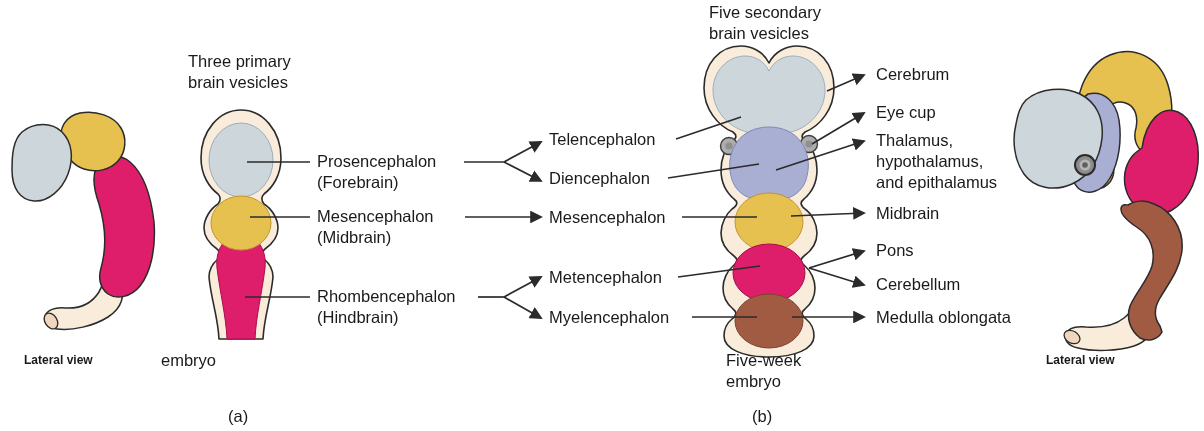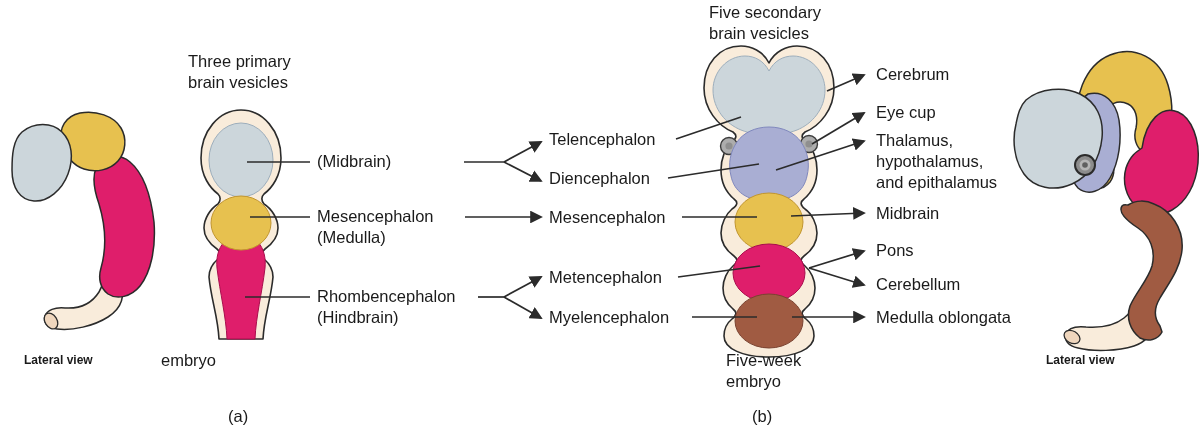--- a/index.html
+++ b/index.html
@@ -140,25 +140,26 @@
       <line class="arrow" x1="792" y1="317" x2="864" y2="317"></line>
     </g>
   </svg>
 
   <div class="lbl" style="left:188px;top:51px">
     <span>Three primary</span>
     <span>brain vesicles</span>
   </div>
 
   <div class="lbl" style="left:317px;top:151px">
-    <span>(Midbrain)</span>
+    <span>Prosencephalon</span>
+    <span>(Forebrain)</span>
   </div>
   <div class="lbl" style="left:317px;top:206px">
     <span>Mesencephalon</span>
-    <span>(Medulla)</span>
+    <span>(Midbrain)</span>
   </div>
   <div class="lbl" style="left:549px;top:129px">
     <span>Telencephalon</span>
   </div>
 
   <div class="lbl" style="left:317px;top:286px">
     <span>Rhombencephalon</span>
     <span>(Hindbrain)</span>
   </div>
   <div class="lbl" style="left:549px;top:168px">

